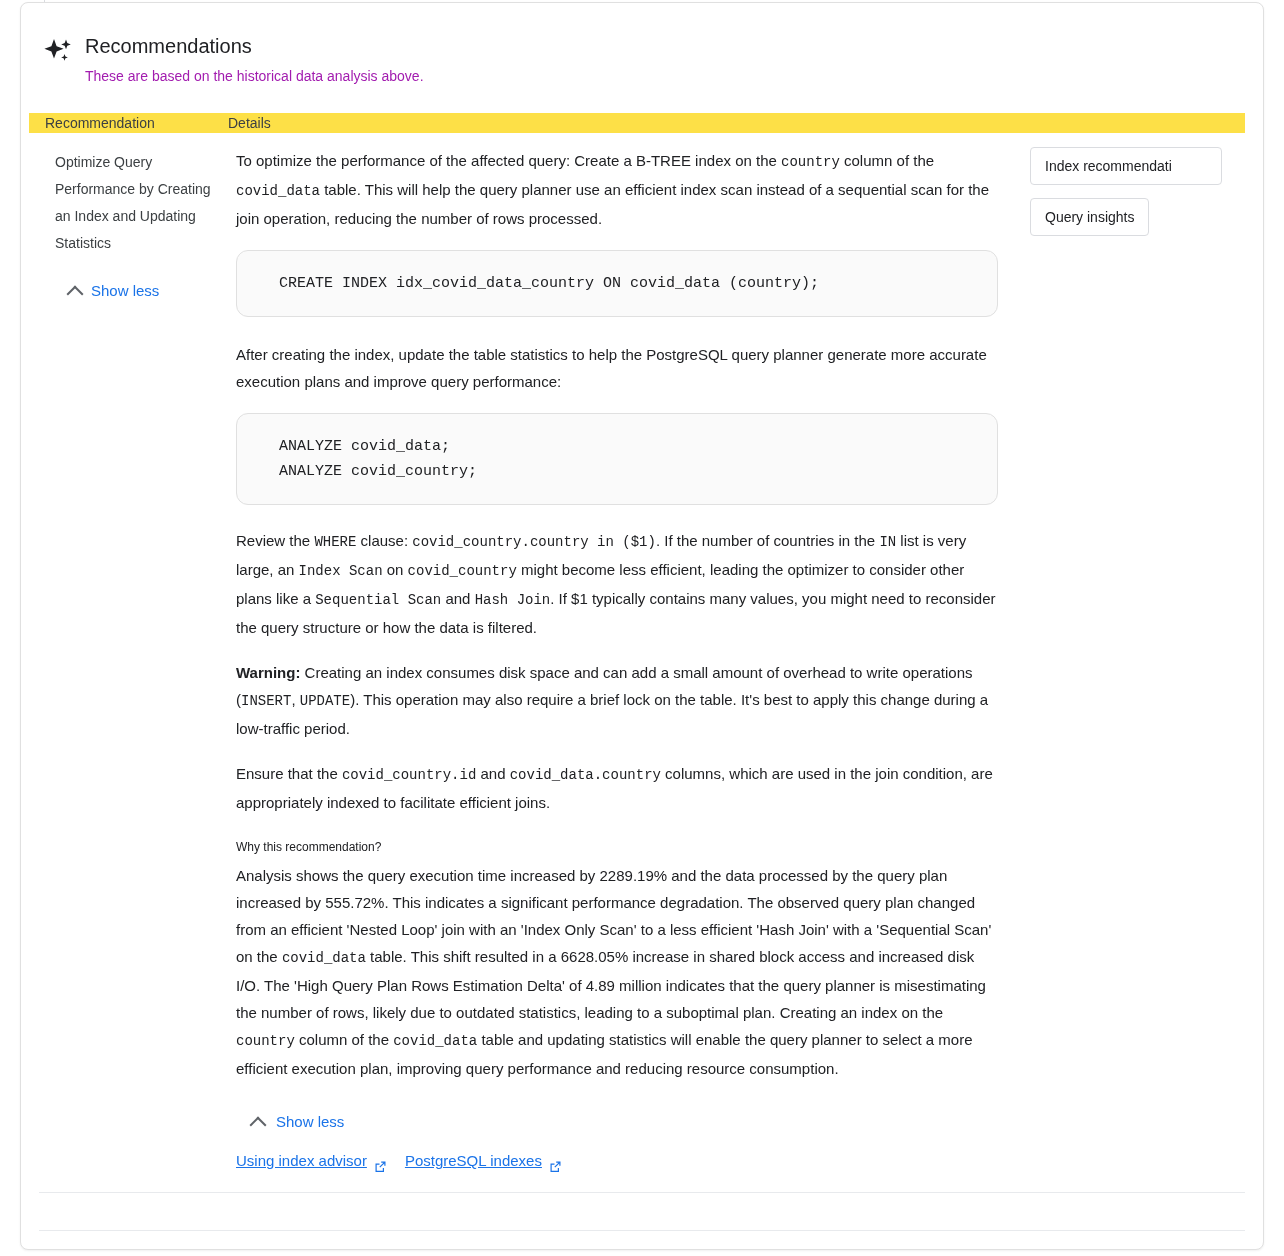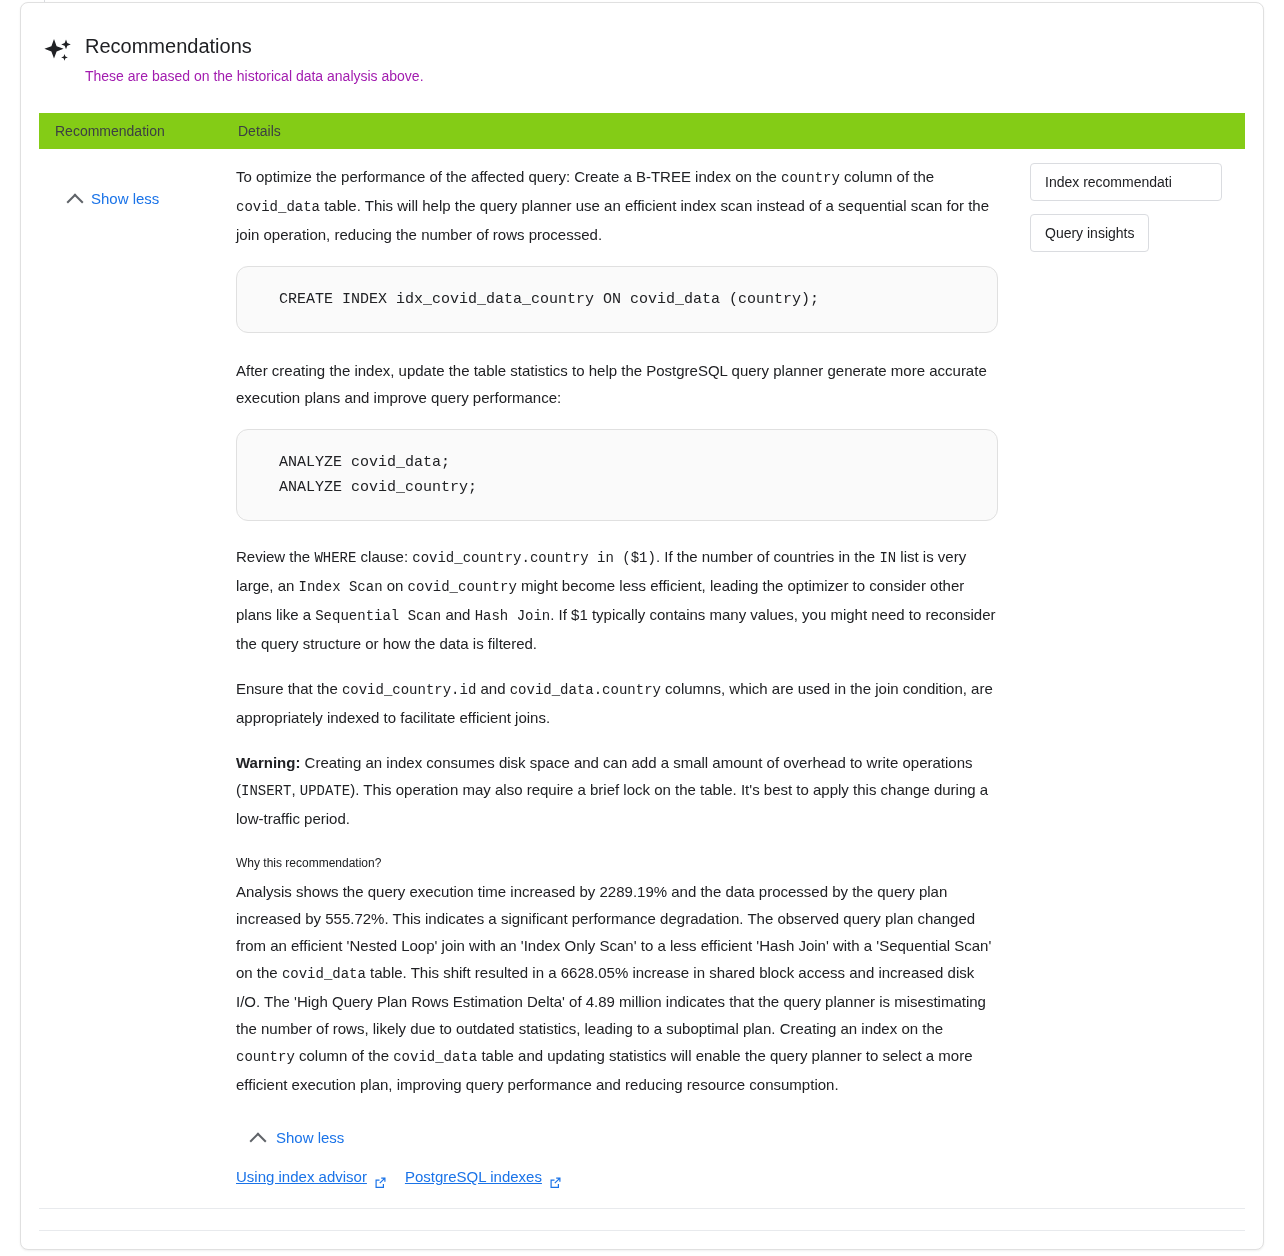--- a/index.html
+++ b/index.html
@@ -63,23 +63,23 @@
     font-weight: 400;
   }
   .header-sub {
     font-size: 14px;
     line-height: 20px;
     color: #a21caf;
     margin-top: 7px;
     font-weight: 400;
   }
   .table-head {
-    margin: 27px 18px 0 18px;
-    background: #84cc16;
-    height: 36px;
+    margin: 27px 18px 0 8px;
+    background: #fde047;
+    height: 20px;
     display: flex;
     align-items: center;
     font-size: 14px;
     color: #3c4043;
     font-weight: 500;
   }
   .th-recommendation { width: 197px; padding-left: 16px; }
   .th-details { padding-left: 2px; }
 
   .row {
@@ -236,42 +236,43 @@
     </div>
 
     <div class="table-head">
       <div class="th-recommendation">Recommendation</div>
       <div class="th-details">Details</div>
     </div>
 
     <div class="row">
 
       <div class="col-reco">
+        <div>Optimize Query Performance by Creating an Index and Updating Statistics</div>
         <div class="show-less-small">
           <span class="chev"></span>
           <span>Show less</span>
         </div>
       </div>
 
       <div class="col-details">
 
         <p class="para"><span>To optimize the performance of the affected query: Create a B-TREE index on the </span><code>country</code><span> column of the </span><code>covid_data</code><span> table. This will help the query planner use an efficient index scan instead of a sequential scan for the join operation, reducing the number of rows processed.</span></p>
 
         <div class="codeblock first">CREATE INDEX idx_covid_data_country ON covid_data (country);</div>
 
         <p class="para">After creating the index, update the table statistics to help the PostgreSQL query planner generate more accurate execution plans and improve query performance:</p>
 
         <div class="codeblock">ANALYZE covid_data;
 ANALYZE covid_country;</div>
 
         <p class="para"><span>Review the </span><code>WHERE</code><span> clause: </span><code>covid_country.country in ($1)</code><span>. If the number of countries in the </span><code>IN</code><span> list is very large, an </span><code>Index Scan</code><span> on </span><code>covid_country</code><span> might become less efficient, leading the optimizer to consider other plans like a </span><code>Sequential Scan</code><span> and </span><code>Hash Join</code><span>. If $1 typically contains many values, you might need to reconsider the query structure or how the data is filtered.</span></p>
 
+        <p class="para"><span class="bold">Warning:</span><span> Creating an index consumes disk space and can add a small amount of overhead to write operations (</span><code>INSERT</code><span>, </span><code>UPDATE</code><span>). This operation may also require a brief lock on the table. It's best to apply this change during a low-traffic period.</span></p>
+
         <p class="para"><span>Ensure that the </span><code>covid_country.id</code><span> and </span><code>covid_data.country</code><span> columns, which are used in the join condition, are appropriately indexed to facilitate efficient joins.</span></p>
-
-        <p class="para"><span class="bold">Warning:</span><span> Creating an index consumes disk space and can add a small amount of overhead to write operations (</span><code>INSERT</code><span>, </span><code>UPDATE</code><span>). This operation may also require a brief lock on the table. It's best to apply this change during a low-traffic period.</span></p>
 
         <p class="subhead">Why this recommendation?</p>
         <p class="para"><span>Analysis shows the query execution time increased by 2289.19% and the data processed by the query plan increased by 555.72%. This indicates a significant performance degradation. The observed query plan changed from an efficient 'Nested Loop' join with an 'Index Only Scan' to a less efficient 'Hash Join' with a 'Sequential Scan' on the </span><code>covid_data</code><span> table. This shift resulted in a 6628.05% increase in shared block access and increased disk I/O. The 'High Query Plan Rows Estimation Delta' of 4.89 million indicates that the query planner is misestimating the number of rows, likely due to outdated statistics, leading to a suboptimal plan. Creating an index on the </span><code>country</code><span> column of the </span><code>covid_data</code><span> table and updating statistics will enable the query planner to select a more efficient execution plan, improving query performance and reducing resource consumption.</span></p>
 
         <div class="show-less-big">
           <span class="chev"></span>
           <span>Show less</span>
         </div>
 
         <div class="links-row">

